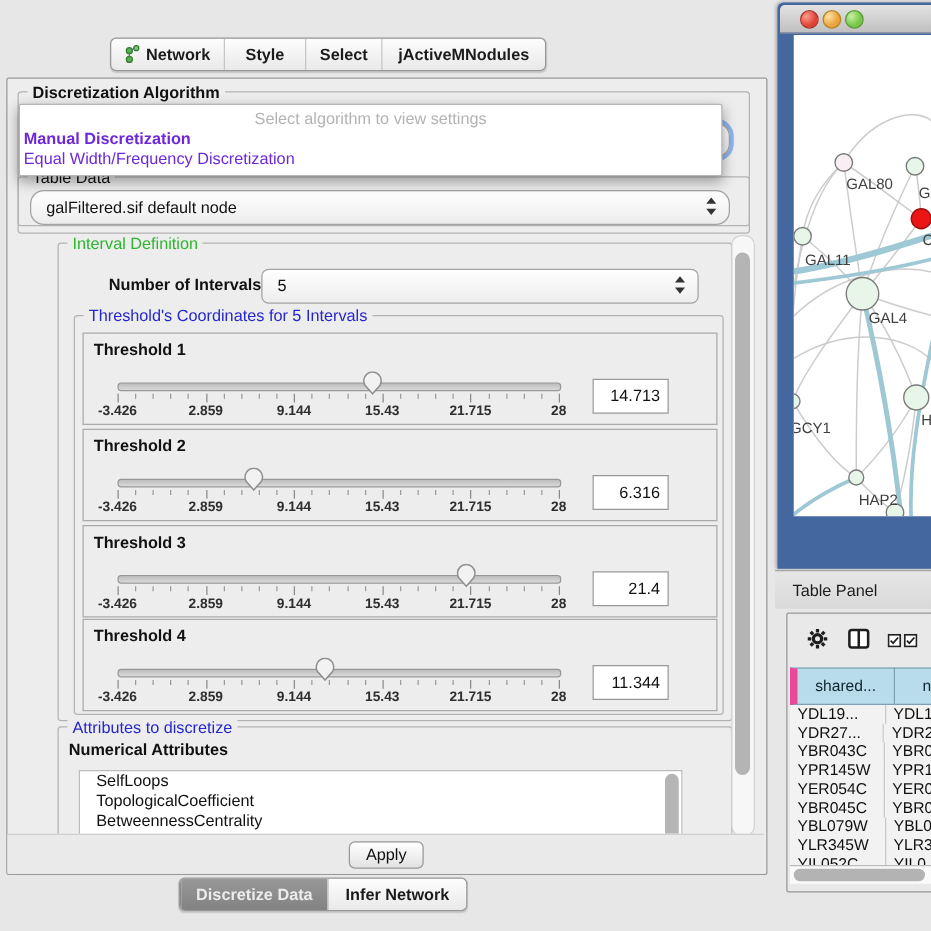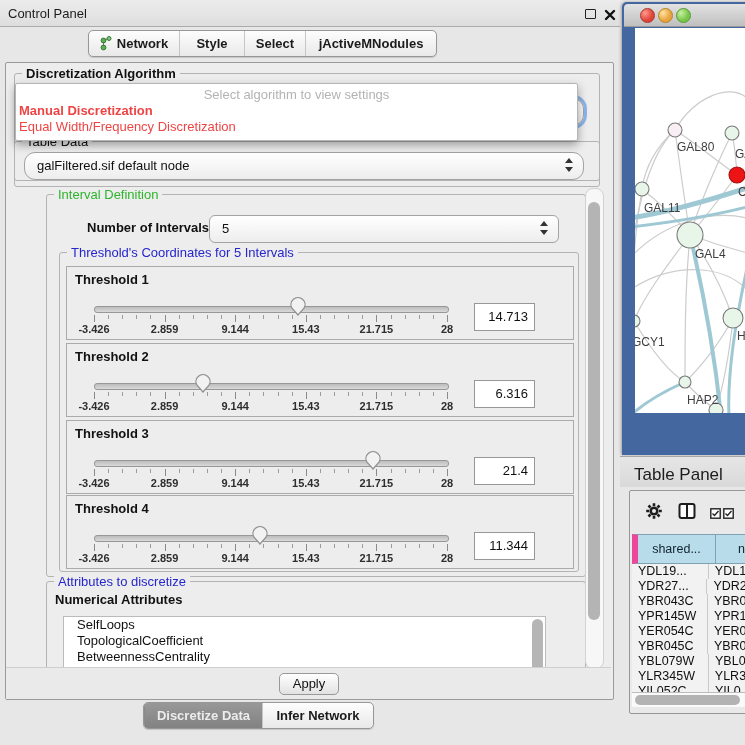--- a/index.html
+++ b/index.html
@@ -34,21 +34,21 @@
   .stepper{position:absolute;right:9px;top:4px;width:11px;height:16px;}
   .stepper:before,.stepper:after{content:"";position:absolute;left:2px;border-left:4px solid transparent;
          border-right:4px solid transparent;}
   .stepper:before{top:1px;border-bottom:5px solid #333;}
   .stepper:after{bottom:1px;border-top:5px solid #333;}
   .focusring{box-shadow:0 0 0 3px rgba(105,160,235,.75);}
   
   #popup{left:9px;top:20px;width:561px;height:56px;background:#fff;border:1px solid #b5b5b5;
          border-radius:2px;box-shadow:0 4px 10px rgba(0,0,0,.35);z-index:40;}
   #popup .hint{position:absolute;left:0;top:3px;width:100%;text-align:center;color:#b3b3b3;font-size:13px;}
-  #popup .opt{position:absolute;left:3px;font-size:13px;color:#ef4444;cursor:pointer;white-space:nowrap;}
+  #popup .opt{position:absolute;left:3px;font-size:13px;color:#6d28d9;cursor:pointer;white-space:nowrap;}
   
   #viewport{left:5px;top:125px;width:575px;height:479px;overflow:hidden;}
   #vscroll{left:579px;top:125px;width:17px;height:479px;background:#f7f7f7;border:1px solid #d2d2d2;border-radius:8px;}
   #vscroll .thumb{position:absolute;left:2px;top:13px;width:12px;height:418px;background:#b4b4b4;border-radius:7px;}
   
   .tbox{position:absolute;left:6px;width:506px;height:72px;border:1px solid #aaaaaa;background:#ededed;}
   .tlabel{position:absolute;left:8px;top:5px;font-size:13px;font-weight:bold;color:#111;}
   .track{position:absolute;left:27px;top:39px;width:353px;height:5px;border-radius:3px;
          background:linear-gradient(#bdbdbd,#d9d9d9);border:1px solid #979797;}
   .thumb-sl{position:absolute;top:30px;width:18px;height:19px;cursor:pointer;}
@@ -73,50 +73,41 @@
   #nettitle{position:absolute;left:2px;top:2px;width:128px;height:22px;border-radius:4px 0 0 0;
             background:linear-gradient(#e3e3e3,#bfbfbf);border-bottom:1px solid #9a9a9a;}
   .light{position:absolute;top:4px;width:13px;height:13px;border-radius:50%;cursor:pointer;}
   #light-r{left:16px;background:radial-gradient(circle at 4px 4px,#ff9a8e,#df4338 60%);border:1px solid #a8352c;}
   #light-y{left:34px;background:radial-gradient(circle at 4px 4px,#ffe2a0,#e8a33d 60%);border:1px solid #b5831f;}
   #light-g{left:52px;background:radial-gradient(circle at 4px 4px,#c8f0a0,#77c649 60%);border:1px solid #579a31;}
   #canvas{position:absolute;left:13px;top:26px;width:110px;height:385px;background:#fff;overflow:hidden;}
   
   #tpbar{left:620px;top:456px;width:125px;height:30px;background:linear-gradient(#e6e6e6,#d9d9d9);
          border-top:1px solid #a5a5a5;}
-  #tpbar .t{position:absolute;left:14px;top:8px;font-size:17px;color:#1c1c1c;}
+  #tpbar .t{position:absolute;left:14px;top:8px;font-size:13px;color:#1c1c1c;}
   #tbody{left:629px;top:490px;width:116px;height:222px;background:#e9e9e9;border:1px solid #979797;border-radius:2px;}
   #ttools{position:absolute;left:0;top:0;width:116px;height:43px;}
   .tbtn{position:absolute;cursor:pointer;}
   #thead{position:absolute;left:2px;top:43px;width:114px;height:30px;display:flex;}
   .hcell{background:#b8dcea;border:1px solid #7ea2b4;border-left:none;font-size:12.5px;color:#102430;
          display:flex;align-items:center;justify-content:center;overflow:hidden;white-space:nowrap;}
   .hcell:first-child{border-left:6px solid #ec4899;}
   #trows{position:absolute;left:2px;top:73px;width:114px;height:128px;background:#f2f2f2;overflow:hidden;}
   .trow{display:flex;height:15px;font-size:12.5px;color:#0f0f0f;line-height:15px;}
   .tc1{width:77px;padding-left:6px;box-sizing:border-box;border-right:1px solid #c9c9c9;overflow:hidden;white-space:nowrap;}
   .tc2{padding-left:6px;overflow:hidden;white-space:nowrap;}
   #hscroll{position:absolute;left:2px;top:201px;width:114px;height:14px;background:#fafafa;border-top:1px solid #bcbcbc;}
   #hscroll .thumb{position:absolute;left:3px;top:2px;width:105px;height:10px;background:#b3b3b3;border-radius:5px;}
   svg text{font-family:"Liberation Sans",sans-serif;}
 </style>
 </head>
 <body>
 
 <div id="root">
 
-  <div class="abs" id="titlebar">
-    <div class="abs" id="win-title">Control Panel</div>
-    <div class="abs" id="float-ic"></div>
-    <div class="abs" id="close-ic">
-      <svg width="12" height="12">
-          <path d="M2,2 L10,10 M10,2 L2,10" stroke="#111" stroke-width="2.4" stroke-linecap="round"></path>
-        </svg>
-    </div>
-  </div>
 
   <div class="abs seg" id="toptabs">
     <div class="tab" style="width:90px">
       <span style="margin-right:5px;display:inline-flex;">
         <svg width="12" height="15">
             <circle cx="3.5" cy="4.5" r="2.4" fill="#56b154" stroke="#357a33"></circle>
             <circle cx="3.5" cy="11.5" r="2.4" fill="#56b154" stroke="#357a33"></circle>
             <circle cx="9" cy="2.5" r="2" fill="#7ac878" stroke="#357a33"></circle>
             <path d="M3.5,6 L3.5,10 M4.8,3.8 L7.6,3" stroke="#6a6a6a" stroke-width="1"></path>
           </svg>

